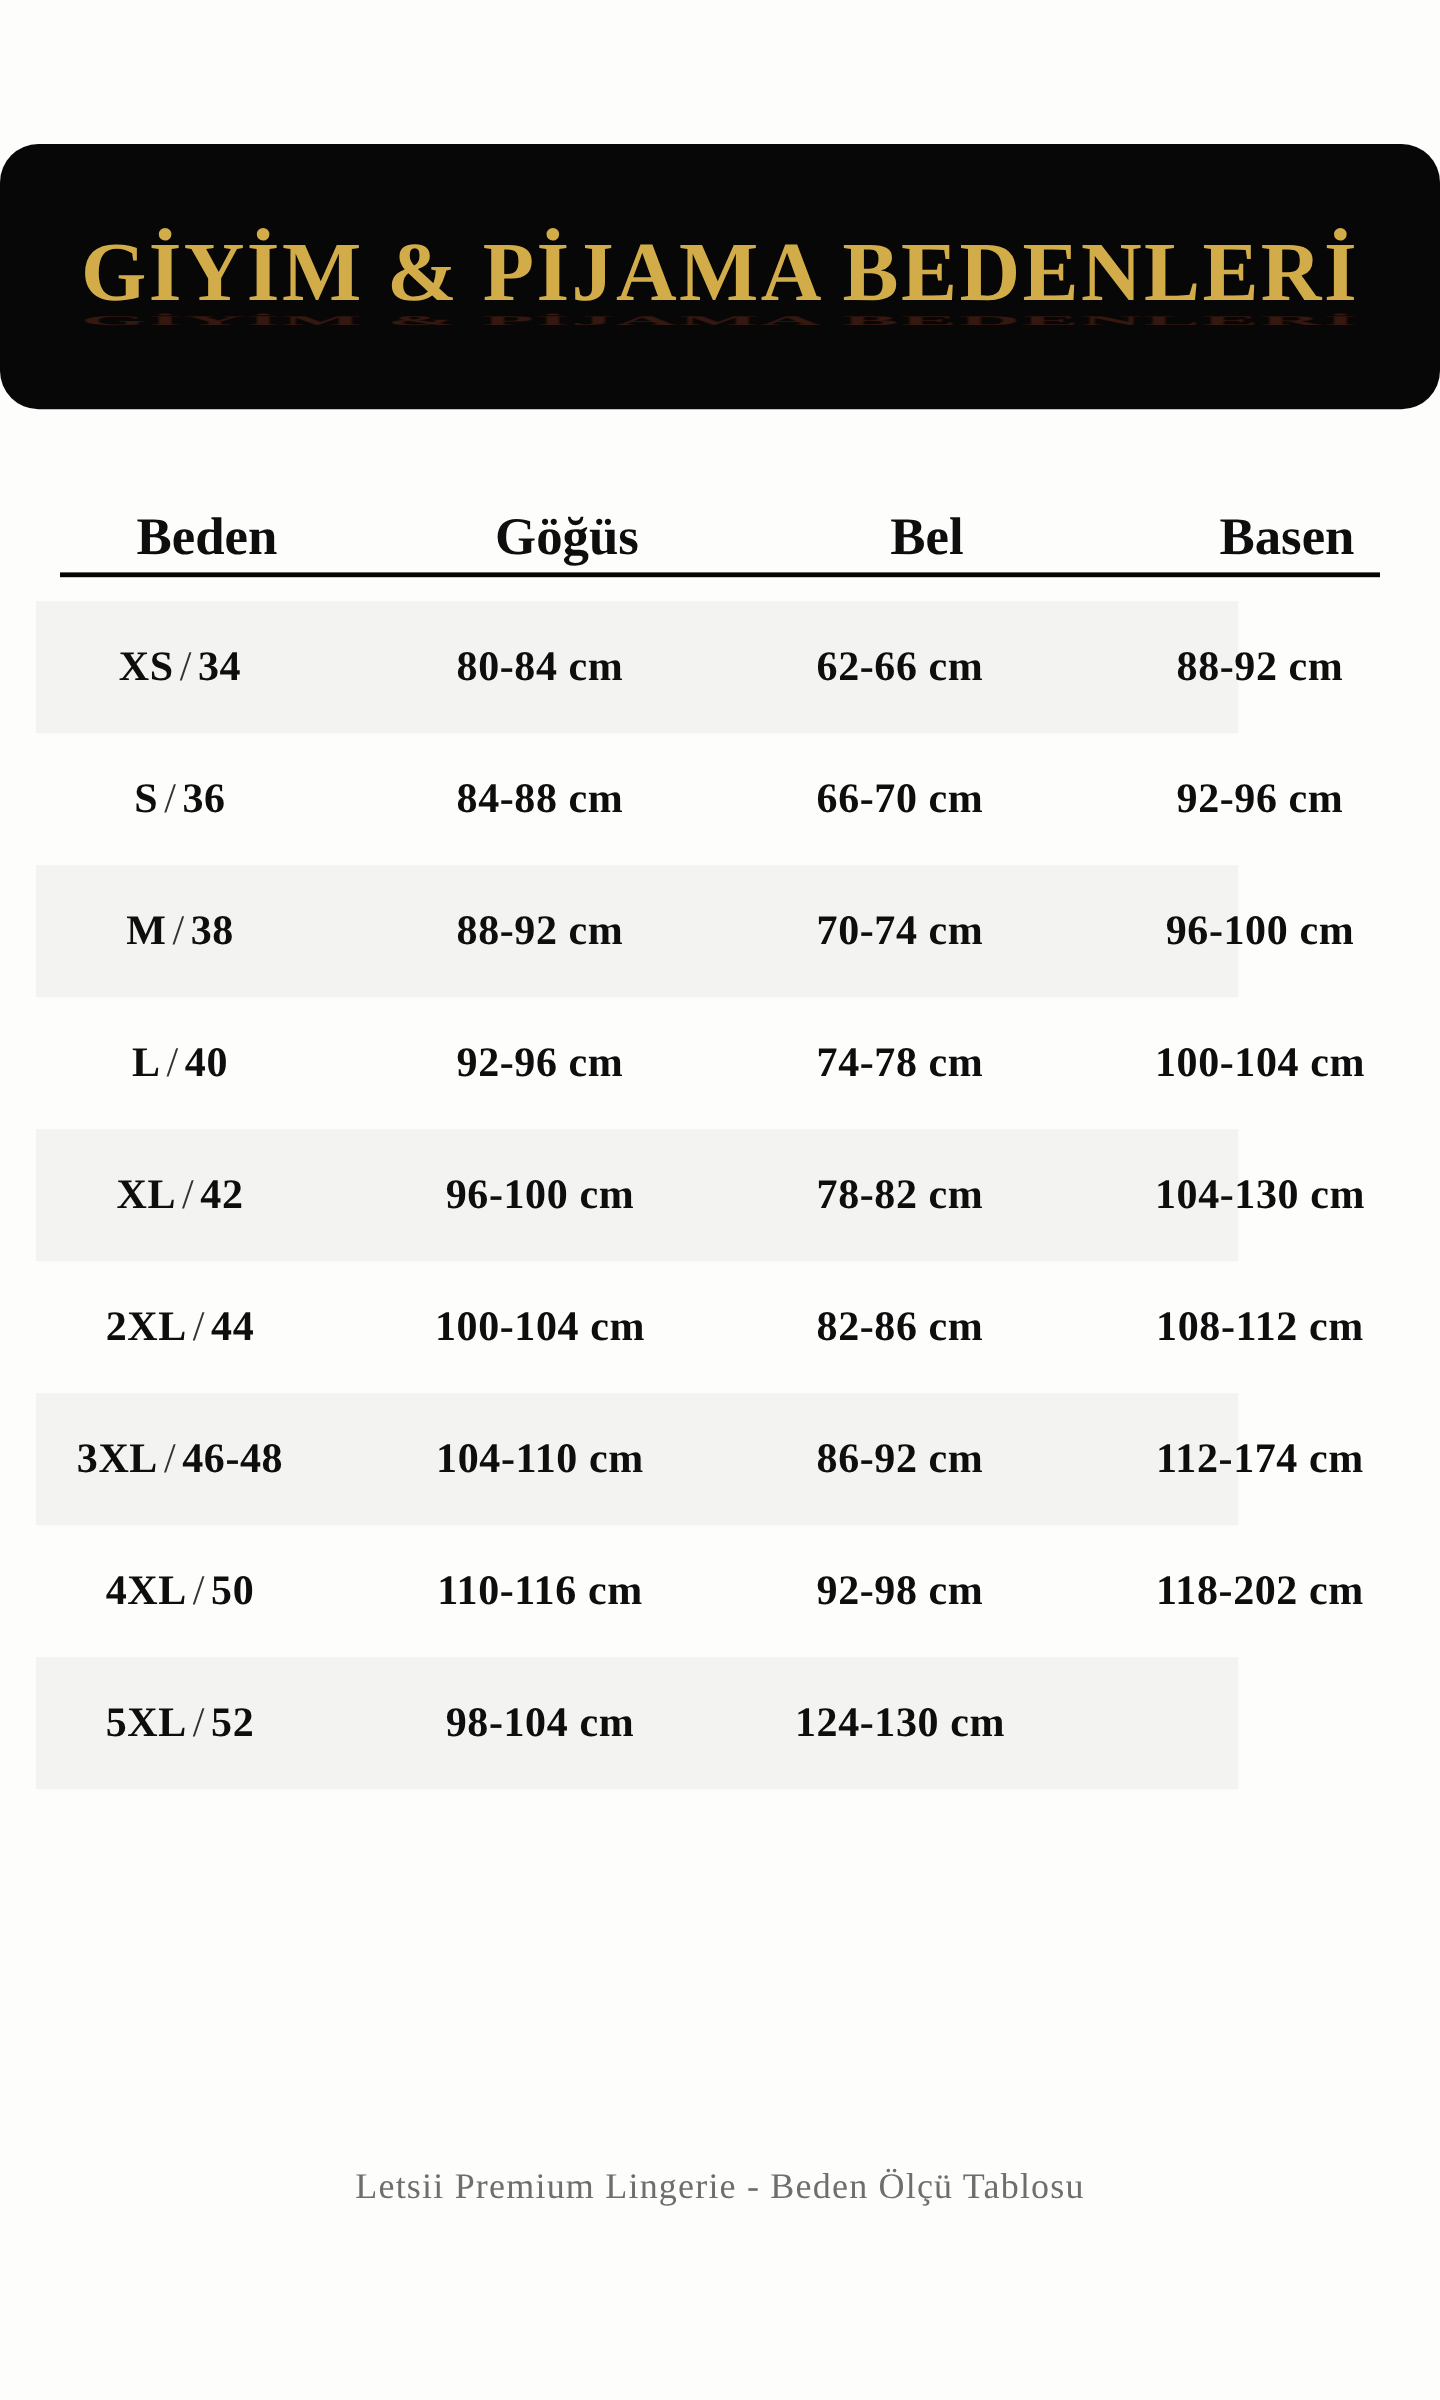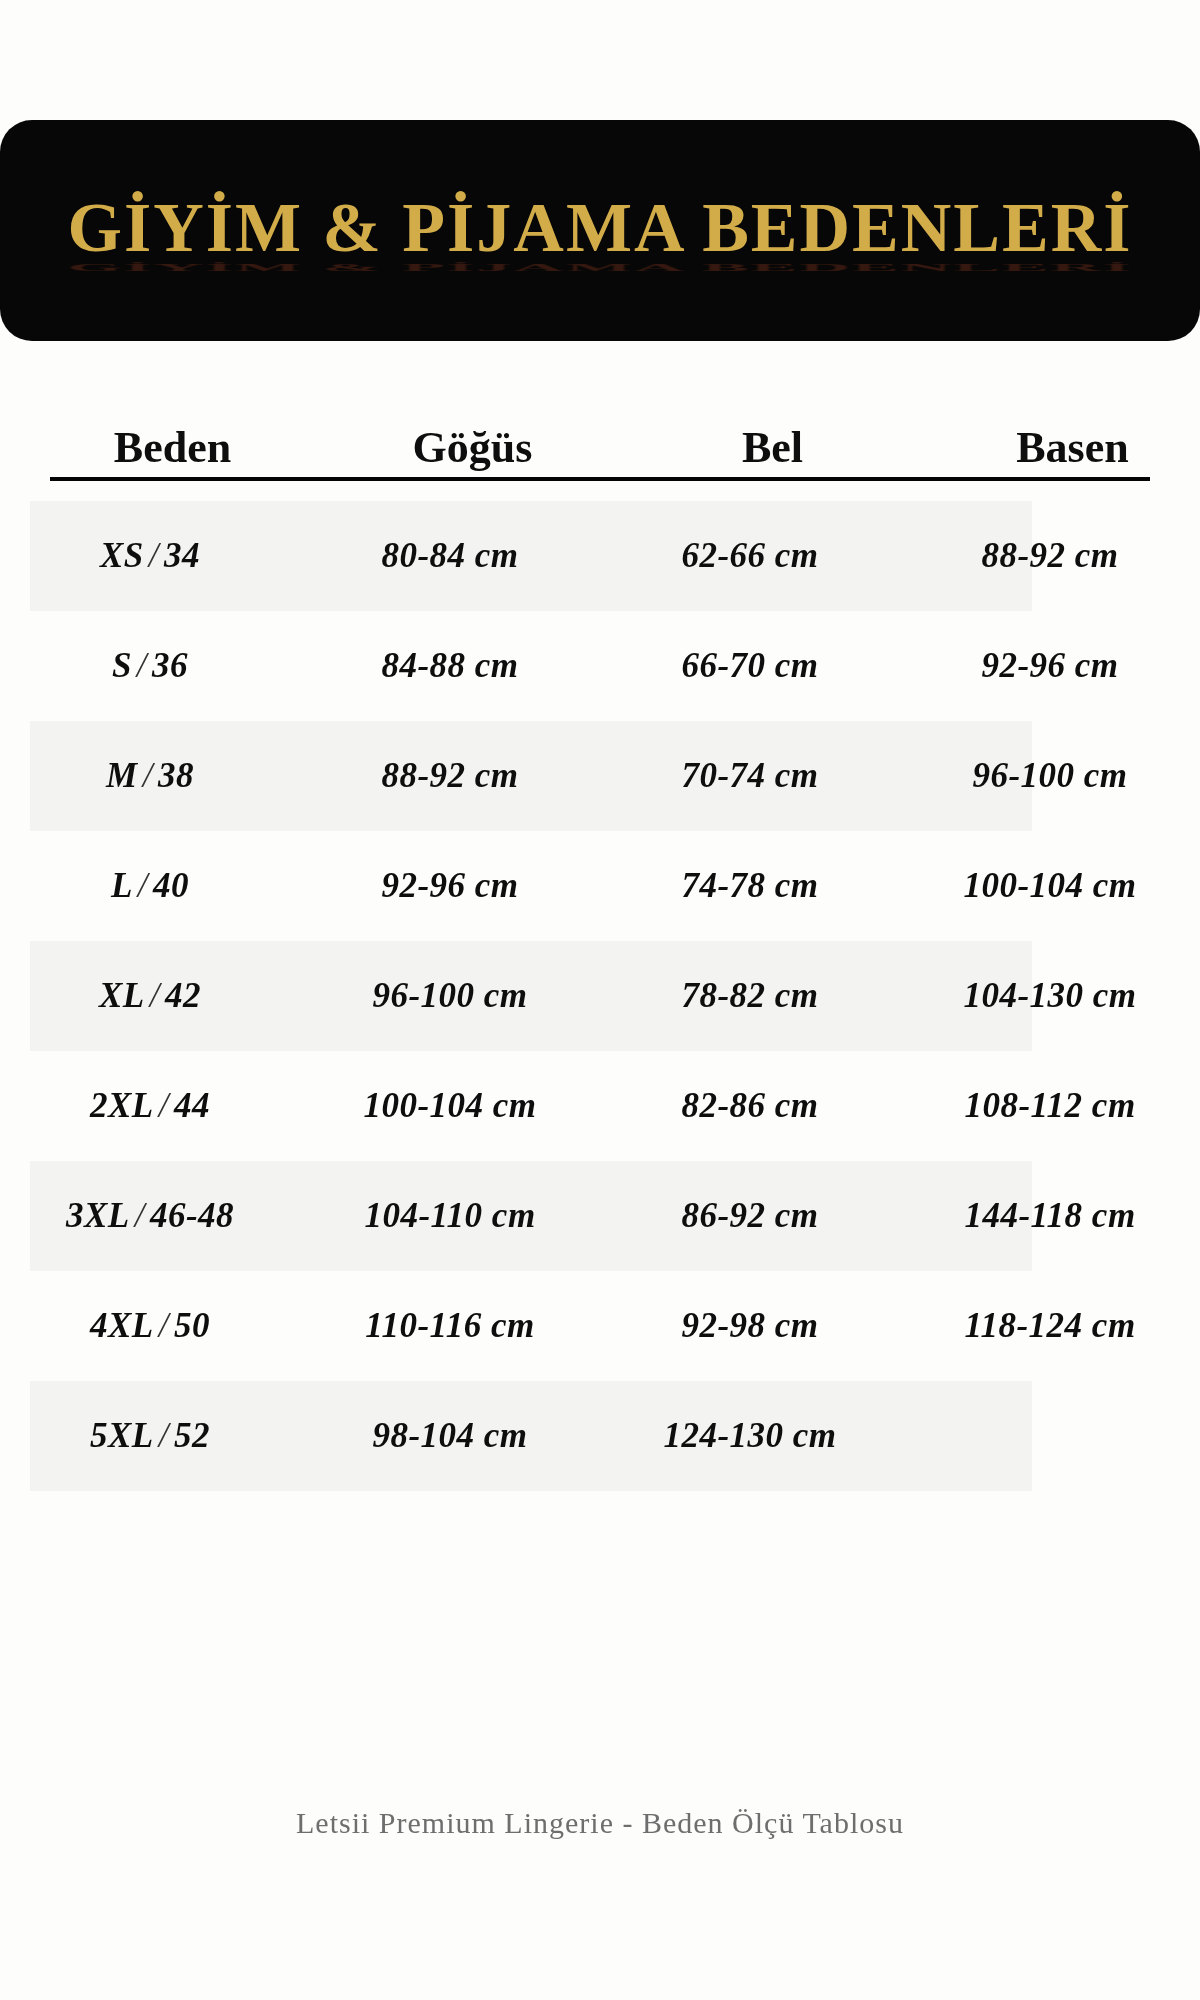--- a/index.html
+++ b/index.html
@@ -80,21 +80,20 @@
     position:absolute;
     top:477px;left:50px;
     width:1100px;height:4px;
     background:#040404;
   }
   
   .table-body{
     position:absolute;
     top:501px;left:0;
     width:1032px;
-    font-style:italic;
   }
   .row{
     height:110px;
     display:grid;
     grid-template-columns:repeat(4,300px);
     align-items:center;
   }
   .row.striped{
     background:linear-gradient(90deg,
       rgba(0,0,0,0) 0px,rgba(0,0,0,0) 30px,
@@ -179,27 +178,27 @@
         <div class="row">
           <div class="cell">2XL<span class="slash">/</span>44</div>
           <div class="cell">100-104 cm</div>
           <div class="cell">82-86 cm</div>
           <div class="cell">108-112 cm</div>
         </div>
         <div class="row striped">
           <div class="cell">3XL<span class="slash">/</span>46-48</div>
           <div class="cell">104-110 cm</div>
           <div class="cell">86-92 cm</div>
-          <div class="cell">144-118 cm</div>
+          <div class="cell">112-174 cm</div>
         </div>
         <div class="row">
           <div class="cell">4XL<span class="slash">/</span>50</div>
           <div class="cell">110-116 cm</div>
           <div class="cell">92-98 cm</div>
-          <div class="cell">118-124 cm</div>
+          <div class="cell">118-202 cm</div>
         </div>
         <div class="row striped">
           <div class="cell">5XL<span class="slash">/</span>52</div>
           <div class="cell">98-104 cm</div>
           <div class="cell">124-130 cm</div>
         </div>
       </div>
   </section>
 
   <footer class="footer">Letsii Premium Lingerie - Beden Ölçü Tablosu</footer>

